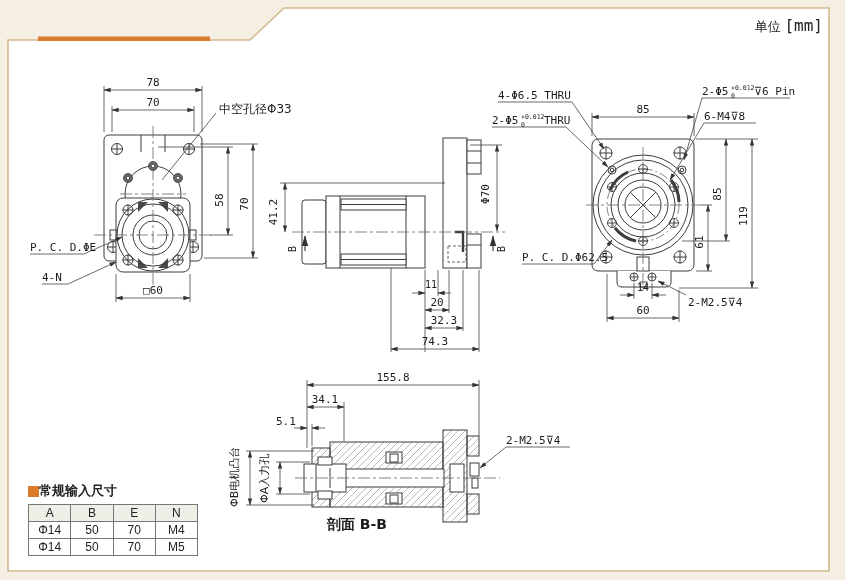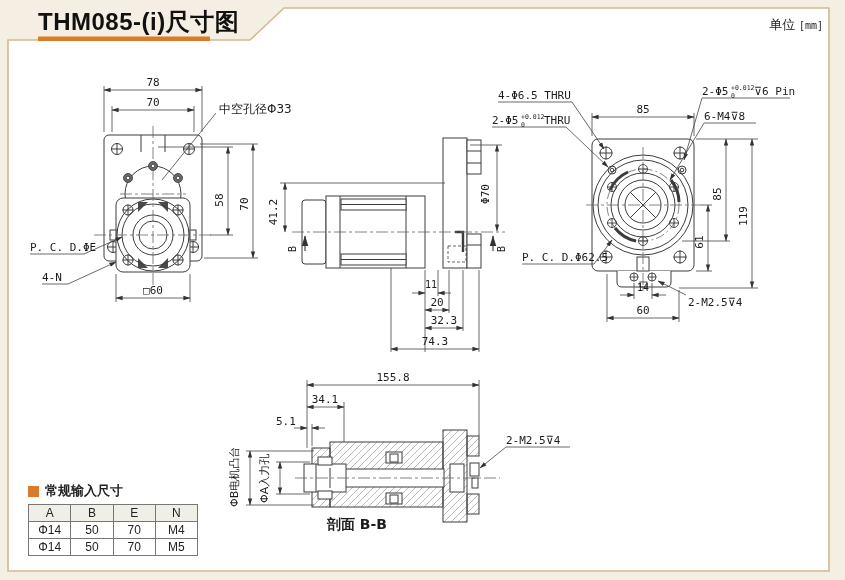--- a/index.html
+++ b/index.html
@@ -15,23 +15,23 @@
   svg text.cjk{font-family:"DejaVu Sans", sans-serif;}
   .page-title{
     position:absolute;left:38px;top:6px;
     font-size:24px;font-weight:bold;color:#111;
     letter-spacing:0.5px;white-space:nowrap;
   }
   .unit-box{
     position:absolute;right:22px;top:16px;
     font-size:13px;color:#222;white-space:nowrap;
   }
-  .unit-box .mm{font-family:"DejaVu Sans Mono",monospace;font-size:10px;}
+  .unit-box .mm{font-family:"DejaVu Sans Mono",monospace;font-size:16px;}
   .table-block{position:absolute;left:28px;top:482px;width:170px;}
-  .table-title{display:flex;align-items:center;gap:6px;font-size:13px;font-weight:bold;color:#222;margin-bottom:4px;}
+  .table-title{display:flex;align-items:center;font-size:13px;font-weight:bold;color:#222;margin-bottom:4px;}
   .orange-sq{width:11px;height:11px;background:#d97b2a;display:inline-block;}
   table.dim-table{border-collapse:collapse;background:#fff;}
   table.dim-table td,table.dim-table th{
     border:1px solid #777;width:38px;height:16px;
     font-size:12px;font-weight:normal;text-align:center;color:#222;
     font-family:"Liberation Sans",sans-serif;padding:0 2px;
   }
   table.dim-table th{background:#f0efe7;}
 </style>
 </head>
@@ -386,21 +386,20 @@
       <text x="393" y="381" text-anchor="middle">155.8</text>
       <text x="325" y="403" text-anchor="middle">34.1</text>
       <text x="276" y="425">5.1</text>
       <text transform="translate(238,507) rotate(-90)" class="cjk" font-size="11">ΦB电机凸台</text>
       <text transform="translate(268,503) rotate(-90)" class="cjk" font-size="11">ΦA入力孔</text>
       <text x="506" y="444">2-M2.5⊽4</text>
       <text x="357" y="529" text-anchor="middle" class="cjk" font-size="14" font-weight="bold">剖面 B-B</text>
     </g>
   </svg>
 
-  <div class="page-title">THM085-(i)尺寸图</div>
   <div class="unit-box">
     <span>单位</span>
     <span class="mm">[mm]</span>
   </div>
 
   <div class="table-block">
     <div class="table-title">
       <span class="orange-sq"></span>
       <span>常规输入尺寸</span>
     </div>

